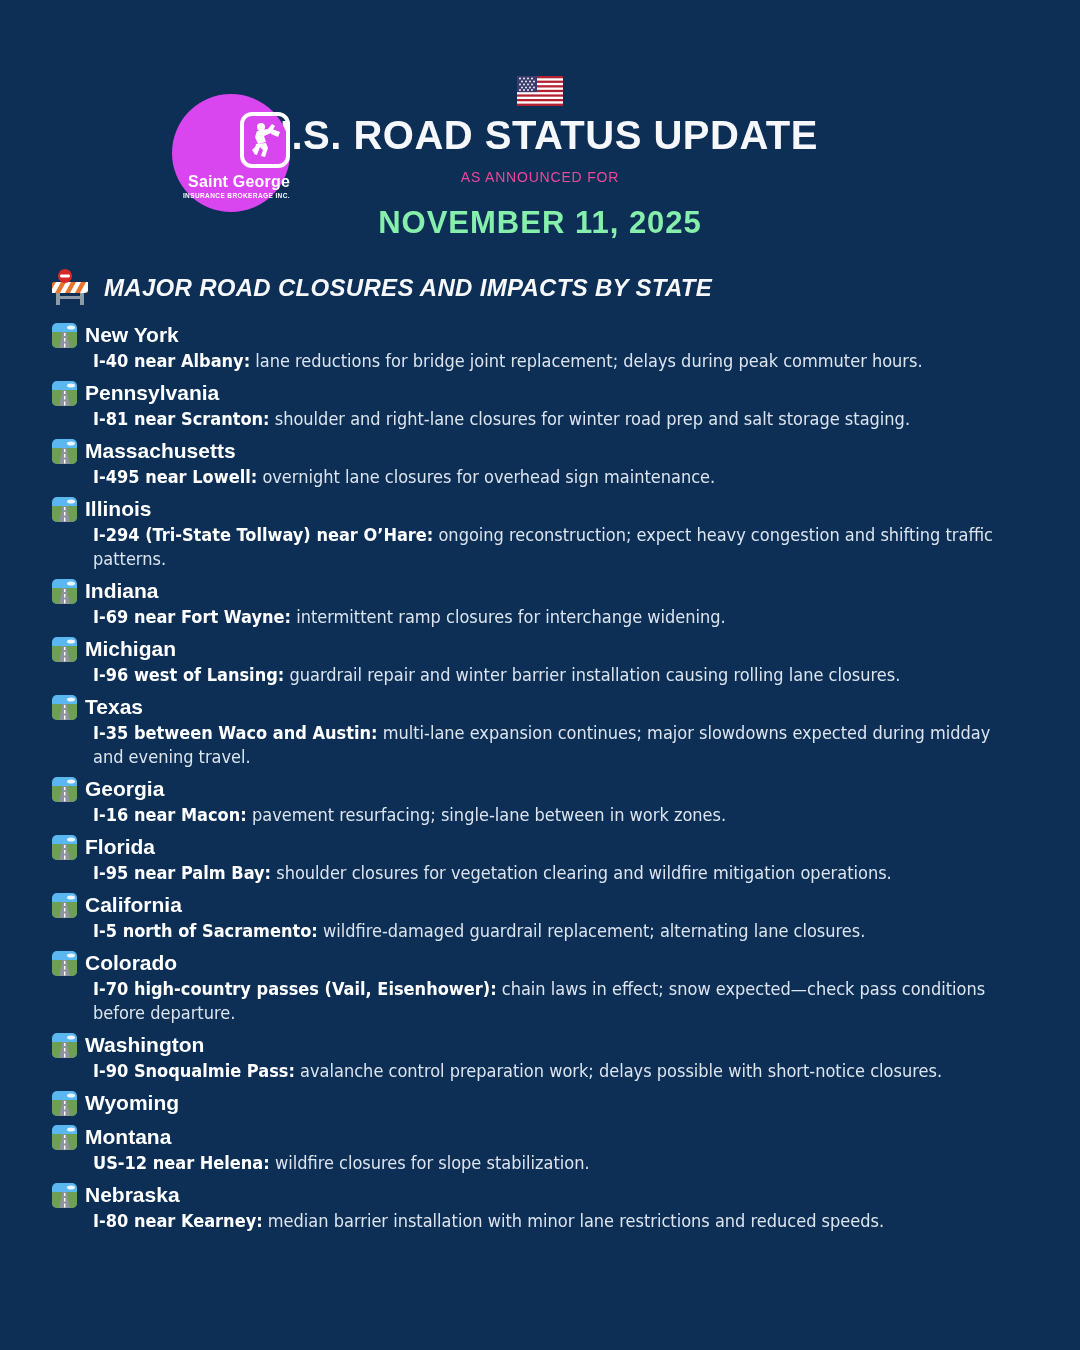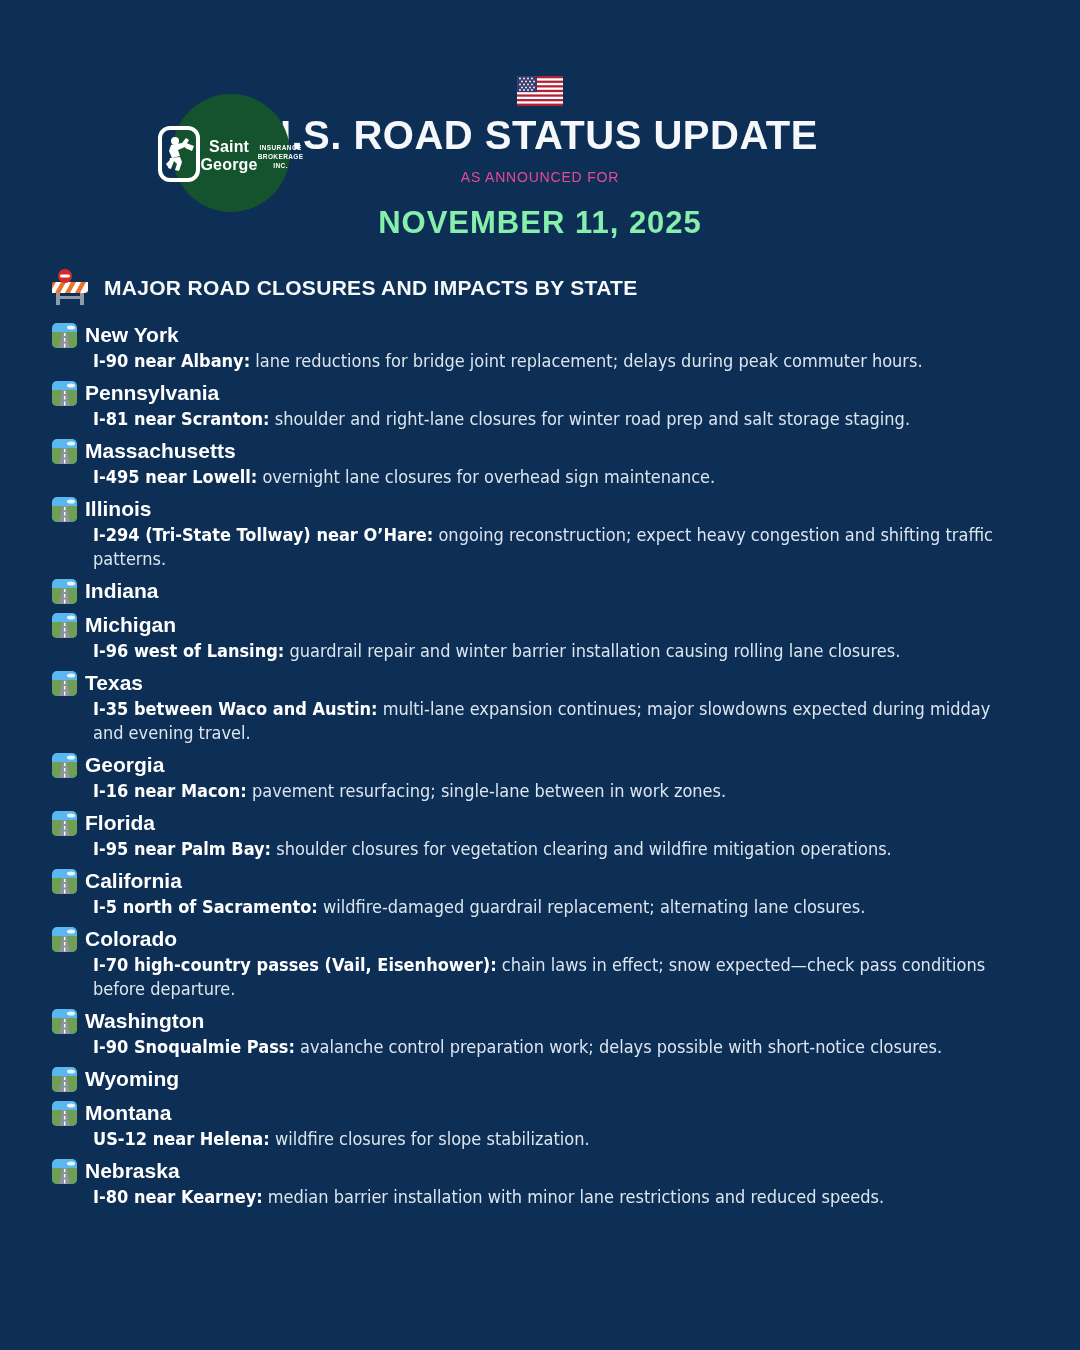--- a/index.html
+++ b/index.html
@@ -11,22 +11,22 @@
     overflow: hidden;
     position: relative;
   }
 
   
   .header { position: relative; text-align: center; padding-top: 76px; }
 
   .logo {
     position: absolute; left: 172px; top: 94px;
     width: 118px; height: 118px; border-radius: 50%;
-    background: #14532d;
-    display: flex; flex-direction: row; align-items: center; justify-content: center;
+    background: #d946ef;
+    display: flex; flex-direction: column; align-items: flex-end; justify-content: center;
     padding-top: 6px;
   }
   .logo-badge {
     width: 50px; height: 56px;
     border: 4px solid #ffffff; border-radius: 12px;
     display: flex; align-items: center; justify-content: center;
     margin-bottom: 5px;
   }
   .logo-name { font-size: 16px; font-weight: bold; letter-spacing: 0.2px; line-height: 18px; }
   .logo-sub  { font-size: 6.5px; font-weight: bold; letter-spacing: 0.4px; line-height: 9px; }
@@ -44,21 +44,21 @@
   .date-title {
     font-size: 31px; font-weight: 800; letter-spacing: 1px;
     margin-top: 20px; color: #86efac;
   }
 
   
   .section-header {
     display: flex; align-items: center; gap: 14px;
     margin: 28px 0 14px 50px;
   }
-  .section-title { font-size: 21px; font-weight: 800; letter-spacing: 0.3px; color: #f6f8fa; }
+  .section-title { font-size: 24px; font-weight: 800; letter-spacing: 0.3px; color: #f6f8fa; font-style: italic; }
 
   
   .states { margin-left: 52px; }
   .state-row { margin-bottom: 6px; }
   .state-head { display: flex; align-items: center; gap: 8px; }
   .state-name { font-size: 21px; font-weight: bold; color: #ffffff; line-height: 28px; }
   .state-desc {
     margin-left: 41px; max-width: 912px;
     font-size: 18px; line-height: 24px; color: #dde5ef;
     font-family: "DejaVu Sans", sans-serif; font-stretch: condensed;
@@ -169,21 +169,21 @@
             <rect x="12" y="10" width="1.4" height="3" fill="#ffffff"></rect>
             <rect x="12" y="15" width="1.4" height="3.5" fill="#ffffff"></rect>
             <rect x="12" y="20.5" width="1.4" height="4" fill="#ffffff"></rect>
             <ellipse cx="19" cy="4.5" rx="4" ry="2" fill="#eef6fb"></ellipse>
           </g>
         </svg>
       </span>
       <span class="state-name">New York</span>
     </div>
     <div class="state-desc">
-      <span class="road">I-90 near Albany:</span> 
+      <span class="road">I-40 near Albany:</span> 
       <span>lane reductions for bridge joint replacement; delays during peak commuter hours.</span>
     </div>
   </div>
     <div class="state-row">
     <div class="state-head">
       <span class="icon">
         <svg width="25" height="25" viewBox="0 0 25 25">
           <defs>
               <clipPath id="rc">
                 <rect width="25" height="25" rx="5"></rect>
@@ -276,20 +276,24 @@
             <polygon points="7,25 18,25 14.5,9 10.5,9" fill="#8d949c"></polygon>
             <rect x="12" y="10" width="1.4" height="3" fill="#ffffff"></rect>
             <rect x="12" y="15" width="1.4" height="3.5" fill="#ffffff"></rect>
             <rect x="12" y="20.5" width="1.4" height="4" fill="#ffffff"></rect>
             <ellipse cx="19" cy="4.5" rx="4" ry="2" fill="#eef6fb"></ellipse>
           </g>
         </svg>
       </span>
       <span class="state-name">Indiana</span>
     </div>
+    <div class="state-desc">
+      <span class="road">I-69 near Fort Wayne:</span> 
+      <span>intermittent ramp closures for interchange widening.</span>
+    </div>
   </div>
     <div class="state-row">
     <div class="state-head">
       <span class="icon">
         <svg width="25" height="25" viewBox="0 0 25 25">
           <defs>
               <clipPath id="rc">
                 <rect width="25" height="25" rx="5"></rect>
               </clipPath>
             </defs>

